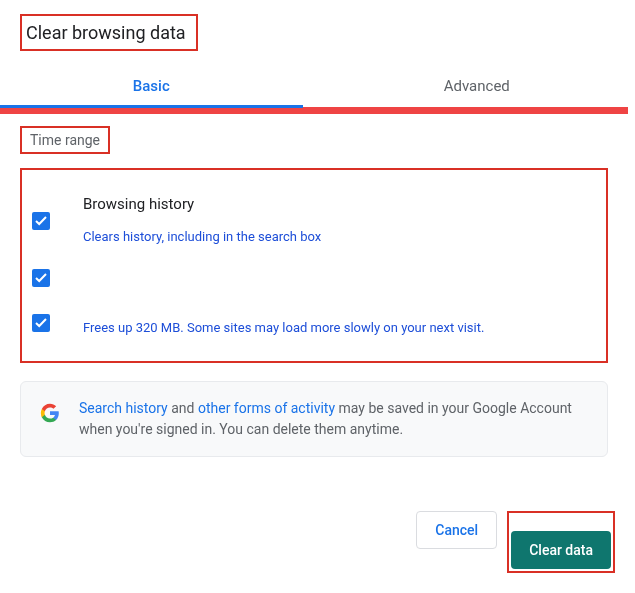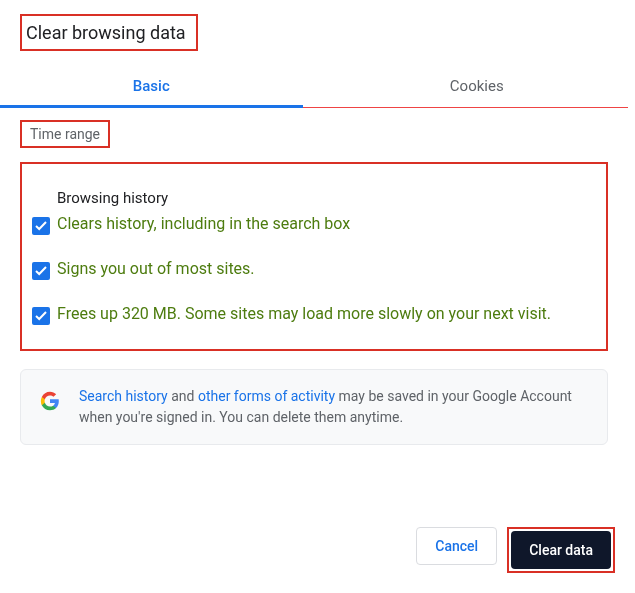--- a/index.html
+++ b/index.html
@@ -27,21 +27,21 @@
     border: 2px solid #d93025;
     padding: 6px 10px 6px 4px;
   }
   .title {
     font-size: 18px;
     color: #202124;
   }
   .tabs {
     display: flex;
     margin-top: 12px;
-    border-bottom: 1px solid #ef4444;
+    border-bottom: 7px solid #ef4444;
     gap: 23px;
   }
   .tab {
     flex: 1;
     text-align: center;
     padding: 10px 0 12px 0;
     font-size: 15px;
     color: #5f6368;
     cursor: pointer;
     position: relative;
@@ -87,22 +87,22 @@
     font-size: 14px;
   }
   .select-caret svg { display:block; }
   .options-box {
     border: 2px solid #d93025;
     margin-top: 14px;
     padding: 14px 10px 14px 10px;
   }
   .option {
     display: flex;
-    align-items: flex-end;
-    gap: 7px;
+    align-items: center;
+    gap: 33px;
     padding: 10px 0;
   }
   .checkbox {
     width: 18px;
     height: 18px;
     background: #1a73e8;
     border-radius: 2px;
     margin-top: 2px;
     display: flex;
     align-items: center;
@@ -110,23 +110,23 @@
     flex-shrink: 0;
     cursor: pointer;
   }
   .checkbox svg { display:block; }
   .option-text { line-height: 1.45; }
   .option-title {
     font-size: 15px;
     color: #202124;
   }
   .option-desc {
-    font-size: 16px;
-    color: #4d7c0f;
-    margin-top: 2px;
+    font-size: 13px;
+    color: #1d4ed8;
+    margin-top: 12px;
   }
   .info-card {
     margin: 18px 20px 0 20px;
     background: #f8f9fa;
     border: 1px solid #e8eaed;
     border-radius: 6px;
     padding: 16px 18px;
     display: flex;
     gap: 18px;
     align-items: flex-start;
@@ -165,42 +165,43 @@
     background: #fff;
     border: 1px solid #dadce0;
     color: #1a73e8;
   }
   .btn-primary-wrap {
     border: 2px solid #d93025;
     padding: 2px;
     display: inline-flex;
   }
   .btn-primary {
-    background: #0f172a;
+    background: #0f766e;
     border: none;
     color: #fff;
+    margin-top: 16px;
   }
 </style>
 </head>
 <body>
 
 <div class="dialog">
 
   <div class="title-area">
     <div class="title-box">
       <span class="title">Clear browsing data</span>
     </div>
   </div>
 
   <div class="tabs">
     <div class="tab active">
       <span>Basic</span>
     </div>
     <div class="tab">
-      <span>Cookies</span>
+      <span>Advanced</span>
     </div>
   </div>
 
   <div class="body-area">
 
     <div class="timerange-row">
       <span class="timerange-label">Time range</span>
     </div>
 
     <div class="options-box">
@@ -216,21 +217,20 @@
         </div>
       </div>
 
       <div class="option">
         <div class="checkbox">
           <svg width="12" height="10" viewBox="0 0 12 10">
               <path d="M1 5 L4.2 8 L11 1" fill="none" stroke="#fff" stroke-width="2"></path>
             </svg>
         </div>
         <div class="option-text">
-          <div class="option-desc">Signs you out of most sites.</div>
         </div>
       </div>
 
       <div class="option">
         <div class="checkbox">
           <svg width="12" height="10" viewBox="0 0 12 10">
               <path d="M1 5 L4.2 8 L11 1" fill="none" stroke="#fff" stroke-width="2"></path>
             </svg>
         </div>
         <div class="option-text">

